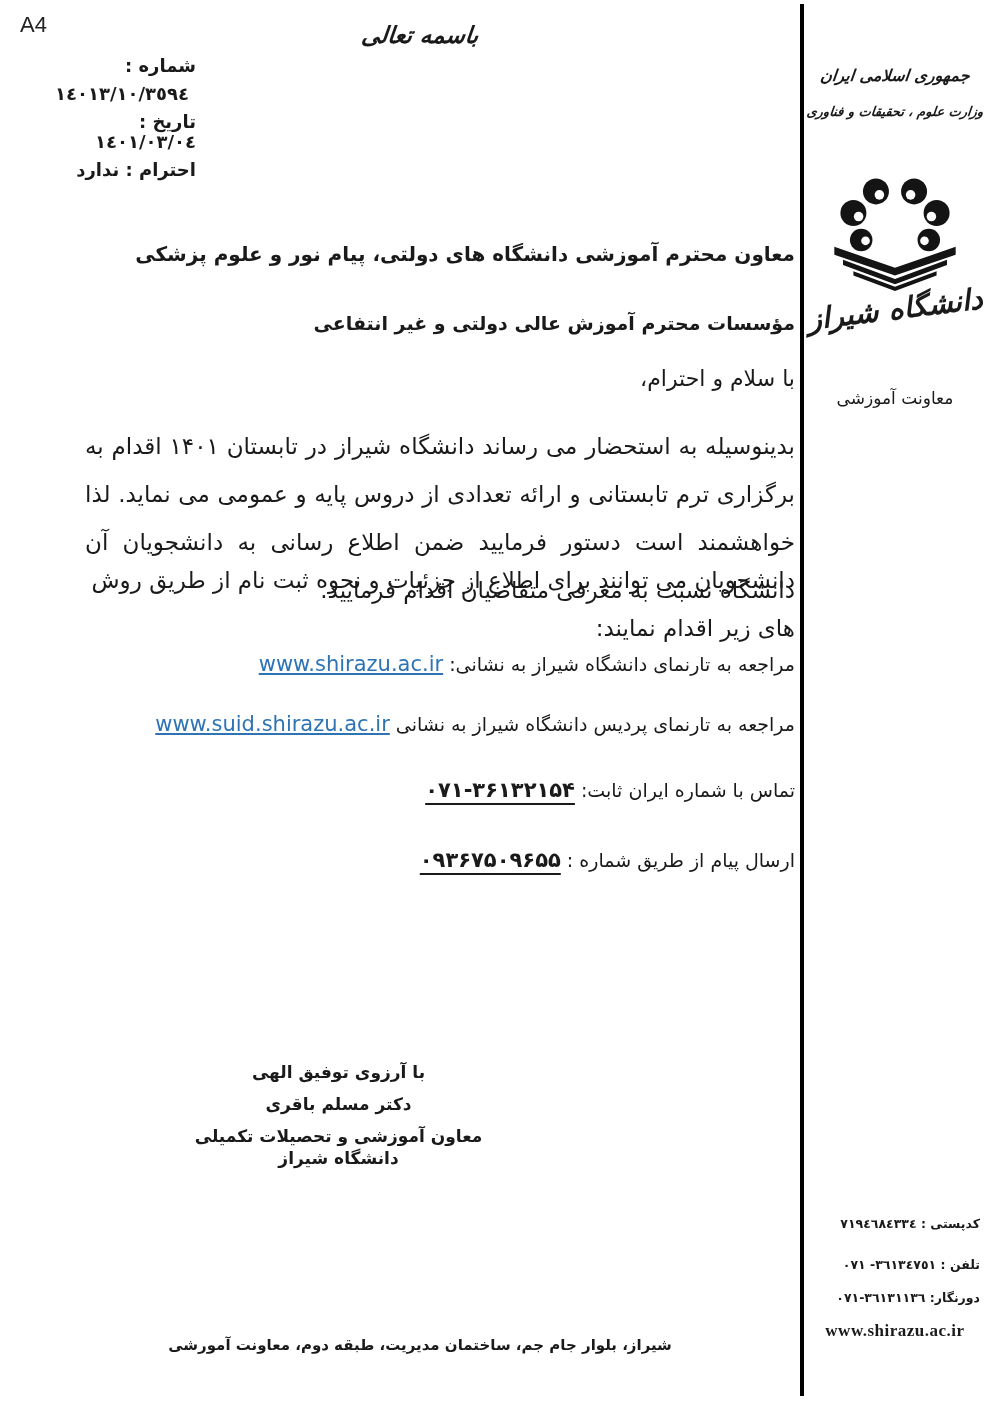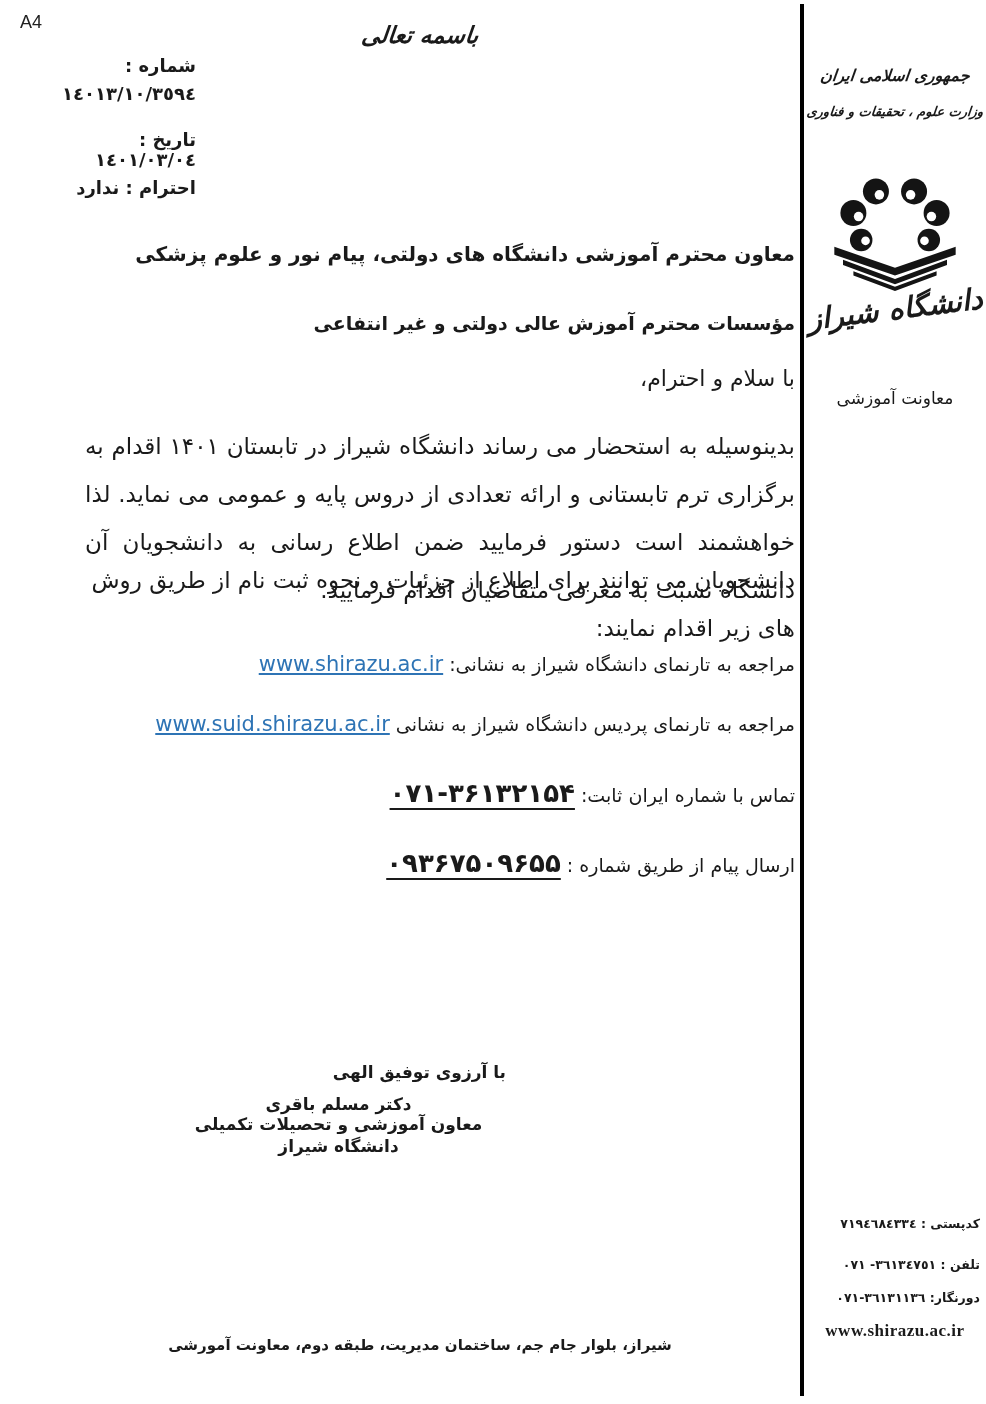--- a/index.html
+++ b/index.html
@@ -11,35 +11,35 @@
     direction:rtl;
     font-family:"DejaVu Sans", sans-serif;
     color:#1a1a1a;
     overflow:hidden;
   }
   
   .a4-label {
     position:absolute; left:20px; top:12px;
     direction:ltr;
     font-family:"Liberation Sans", sans-serif;
-    font-size:18px; color:#222;
+    font-size:22px; color:#222;
   }
   .bismillah {
     position:absolute; left:320px; top:22px; width:200px;
     text-align:center;
     font-size:23px; font-weight:bold; font-style:italic;
     transform:skewX(-6deg);
   }
   .ref-block {
     position:absolute; left:48px; top:56px; width:148px;
     text-align:right; font-weight:bold; font-size:18px;
     line-height:20px;
   }
   .ref-block .ref-line { margin-bottom:8px; }
-  .ref-block .ref-num-line { margin-bottom:26px; letter-spacing:1px; }
+  .ref-block .ref-num-line { margin-bottom:8px; letter-spacing:1px;text-align:center; }
   .ltrnum { direction:ltr; unicode-bidi:bidi-override; display:inline-block; }
   
   .divider {
     position:absolute; left:800px; top:4px;
     width:4px; height:1392px; background:#000;
   }
   
   .right-col { position:absolute; right:0; top:0; width:182px; height:100%; }
   .gov-line1 {
     position:absolute; top:66px; right:0; width:182px; text-align:center;
@@ -84,31 +84,31 @@
   .link1 { top:652px; }
   .link2 { top:712px; }
   .phone1 { top:778px; }
   .phone2 { top:848px; }
   .url {
     color:#2E74B5; text-decoration:underline;
     direction:ltr; unicode-bidi:isolate;
     font-size:21px; margin-left:4px;
   }
   .phone-val {
-    font-weight:bold; font-size:26px;
+    font-weight:bold; font-size:21px;
     text-decoration:underline; text-underline-offset:6px;
     letter-spacing:1px;
   }
   
   .signature {
     position:absolute; top:1062px; right:480px; width:335px;
     text-align:center; font-weight:bold; font-size:17px;
   }
-  .sig-l1 { margin-bottom:12px;text-align:right; }
-  .sig-l2 { margin-bottom:0; }
+  .sig-l1 { margin-bottom:12px; }
+  .sig-l2 { margin-bottom:12px; }
   .sig-l3 { margin-bottom:2px; }
   
   .address-footer {
     position:absolute; top:1336px; left:80px; width:680px;
     text-align:center; font-weight:bold; font-size:15px;
   }
 </style>
 </head>
 <body>
 

